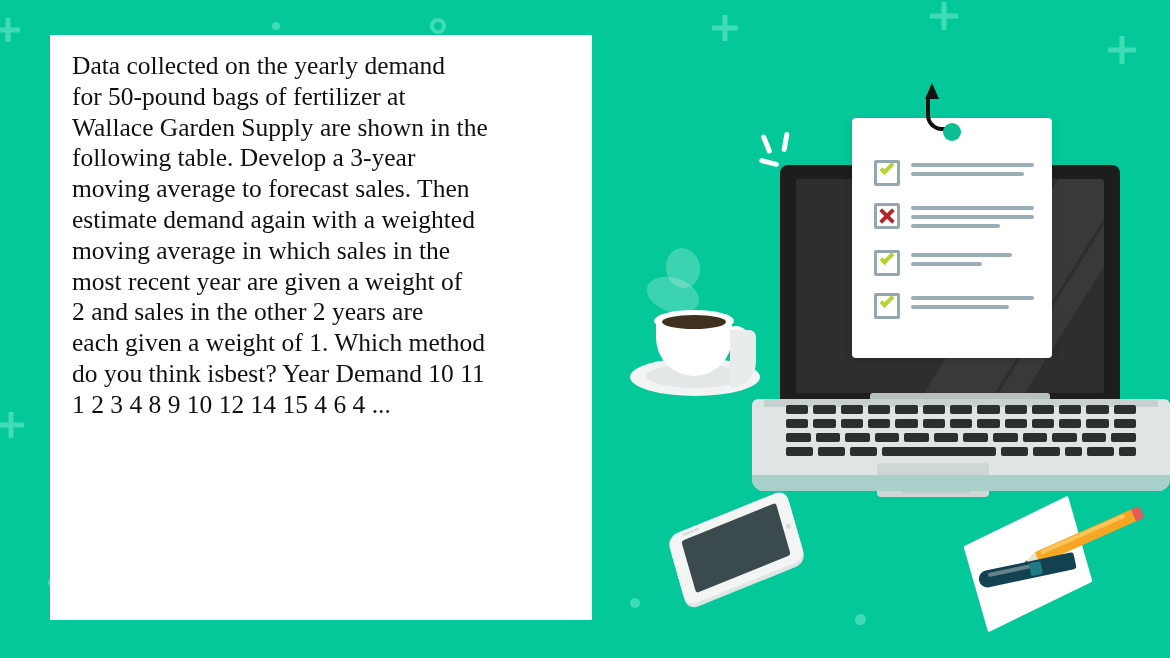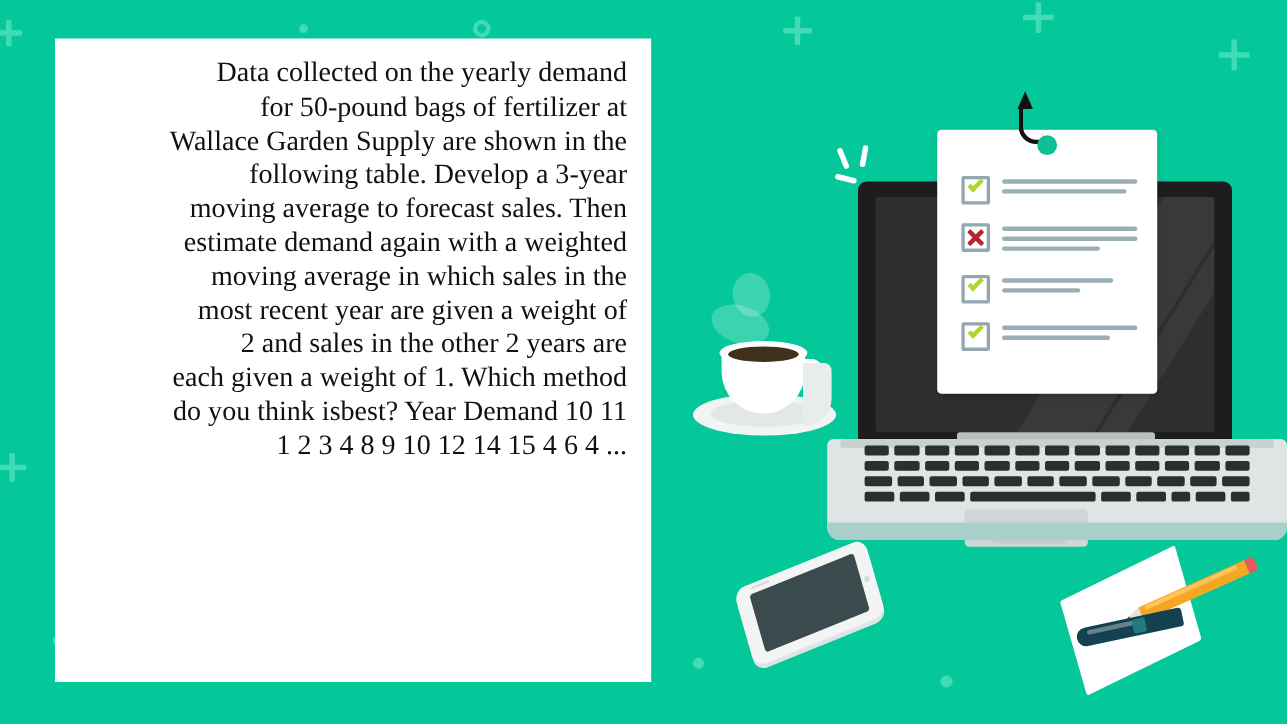--- a/index.html
+++ b/index.html
@@ -10,21 +10,20 @@
     overflow:hidden;
     position:relative;
   }
 
   
   #stage {
     position:absolute; inset:0;
     width:1170px; height:658px;
     background:#04c79a;
     overflow:hidden;
-    text-align:right;
   }
 
   
   .deco-plus {
     position:absolute;
     background:transparent;
   }
   .deco-plus::before, .deco-plus::after {
     content:""; position:absolute; background:#3fdcb6; border-radius:1px;
   }

